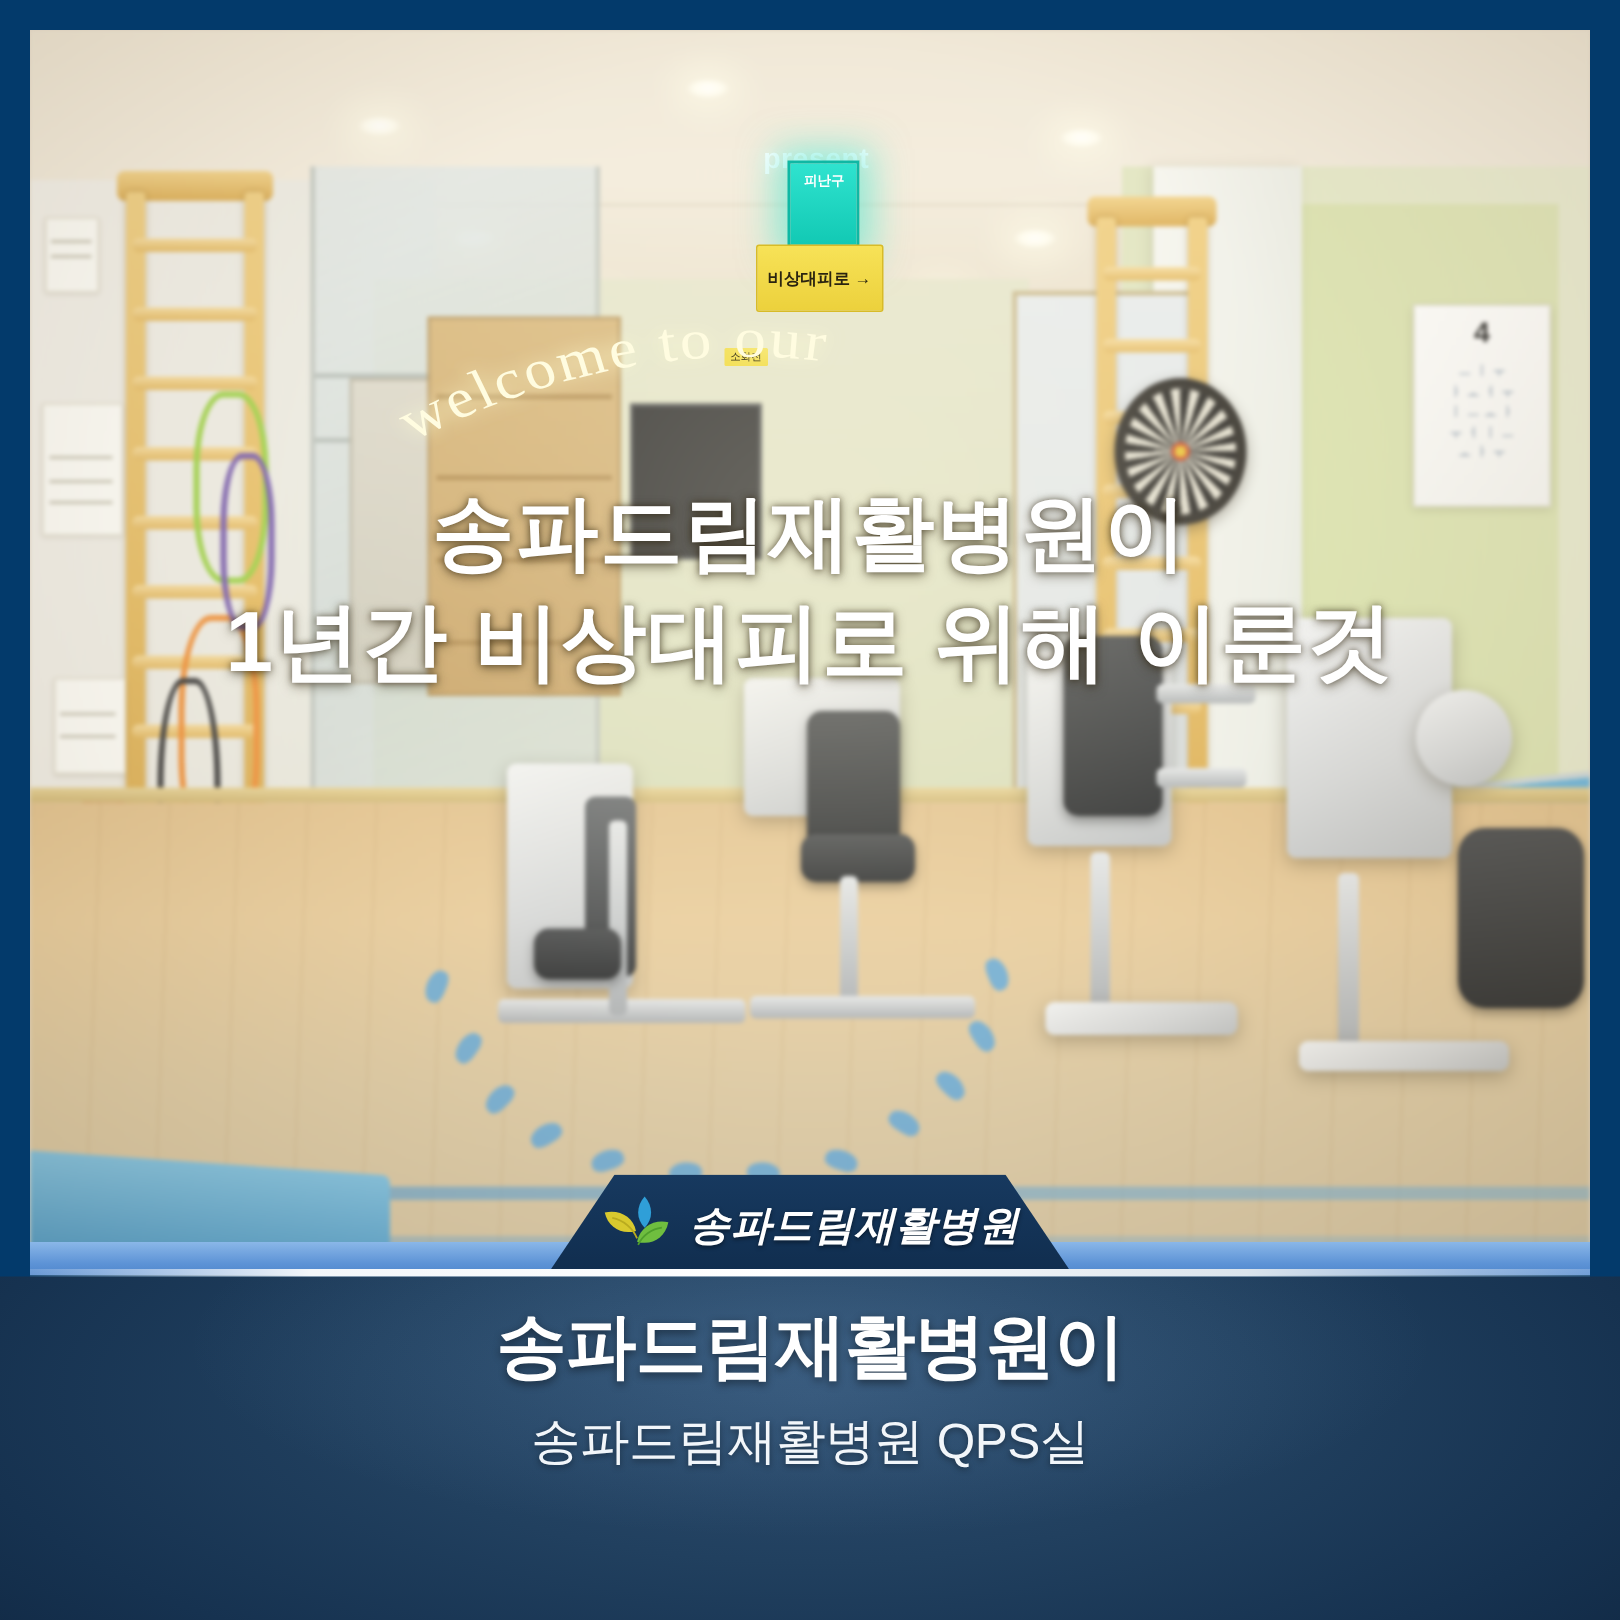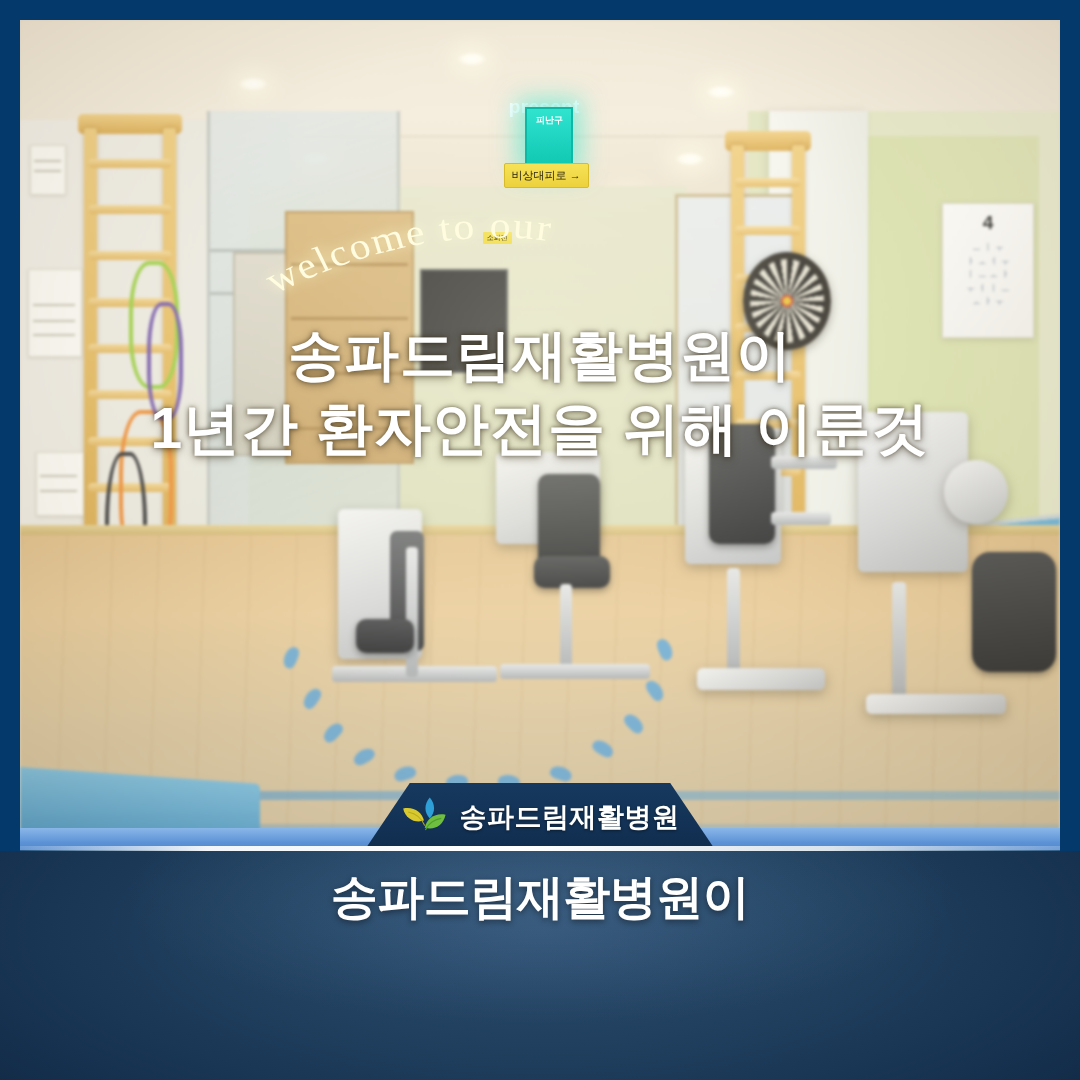--- a/index.html
+++ b/index.html
@@ -219,22 +219,22 @@
   }
   .presentlabel{
     position:absolute;left:47%;top:9.2%;
     color:#fff;font-size:19px;font-weight:bold;letter-spacing:.3px;
     text-shadow:0 0 9px rgba(255,255,255,.6);
   }
   .evacsign{
     position:absolute;left:46.5%;top:17.2%;
     background:linear-gradient(#f7e257,#ecd13c);
     border:1px solid #d8bb28;
-    color:#2a2410;font-size:11px;font-weight:normal;
-    padding:4px 7px;border-radius:2px;white-space:nowrap;
+    color:#2a2410;font-size:11px;font-weight:bold;
+    padding:14px 7px;border-radius:2px;white-space:nowrap;
   }
   .smallsign{
     position:absolute;left:44.5%;top:25.5%;
     background:#f4e05a;color:#30290f;font-size:7px;
     padding:1px 4px;border-radius:1px;
   }
   .redbox{
     position:absolute;left:3.4%;top:61%;width:26px;height:30px;
     background:linear-gradient(#e04a3c,#c53427);
     border:1px solid #9e271c;
@@ -297,20 +297,21 @@
     width:352px;height:68px;
     background:linear-gradient(180deg,#17395f 0%,#102d4e 100%);
     clip-path:polygon(13% 0,87% 0,100% 100%,0 100%);
     display:flex;align-items:center;justify-content:center;gap:13px;
     z-index:6;
   }
   .badge .leaf{width:46px;height:42px;flex:none;}
   .badge .bname{
     color:#fff;font-size:27px;font-weight:bold;letter-spacing:.5px;
     text-shadow:0 1px 3px rgba(0,0,0,.45);
+    font-style:italic;
   }
 
   
   .silver{
     position:absolute;left:20px;right:20px;top:846px;height:5px;
     background:linear-gradient(90deg,rgba(255,255,255,.15),#f2f6fa 18%,#ffffff 48%,#dbe4ec 78%,rgba(255,255,255,.2));
     z-index:7;
   }
 
   
@@ -513,21 +514,21 @@
       <svg viewBox="0 0 460 150" preserveAspectRatio="none" aria-hidden="true">
         <path id="arc" d="M 8,118 Q 230,-14 452,108" fill="none"></path>
         <text>
           <textPath href="#arc" startOffset="2%" id="welcomePath">welcome to our</textPath>
         </text>
       </svg>
     </div>
 
     <div class="ov-korean">
       <div class="l1">송파드림재활병원이</div>
-      <div class="l2">1년간 환자안전을 위해 이룬것</div>
+      <div class="l2">1년간 비상대피로 위해 이룬것</div>
     </div>
 
 
     <div class="playerbar"></div>
 
     <div class="badge">
       <svg class="leaf" viewBox="0 0 64 58">
         <path d="M40 2c8 9 8 21 0 29-8-8-8-20 0-29z" fill="#2f9fd8"></path>
         <path d="M3 17c14-3 26 4 29 17-13 4-26-3-29-17z" fill="#d8c92e"></path>
         <path d="M62 26c-3 15-16 22-29 18 3-14 16-21 29-18z" fill="#6fbe3f"></path>
@@ -537,15 +538,16 @@
       <div class="bname">송파드림재활병원</div>
     </div>
   </div>
 
   <div class="silver"></div>
 
   <div id="caption">
     <h1 class="cap-title">
       <span>송파드림재활병원이</span>
     </h1>
+    <p class="cap-sub">송파드림재활병원 QPS실</p>
   </div>
 
 </div>
 
 </body></html>

